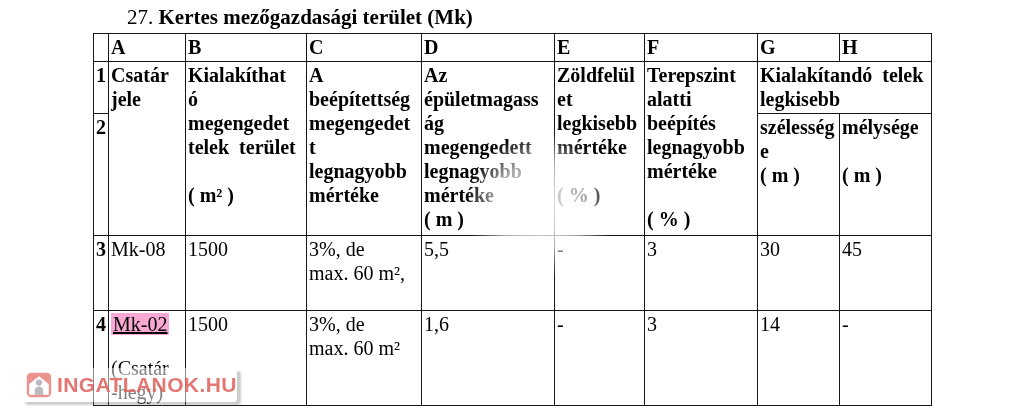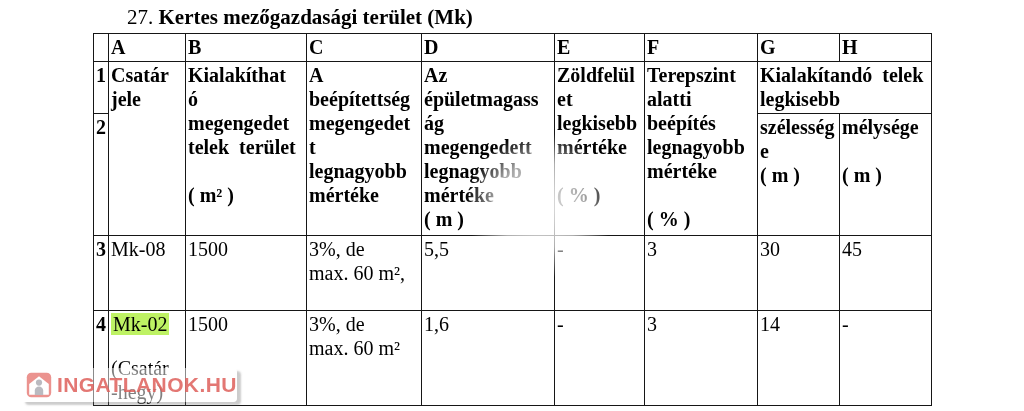--- a/index.html
+++ b/index.html
@@ -22,21 +22,21 @@
   }
   table.zoning td{
     border:1.6px solid #161616;
     vertical-align:top;
     padding:1px 3px 1px 2px;
     white-space:pre-wrap;
     overflow:hidden;
   }
   td.b{font-weight:bold;}
   td.letter{height:25px;}
-  .hl{background:#bef264;padding:0 2px;}
+  .hl{background:#f9a8d4;padding:0 2px;text-decoration:underline;}
   .note{white-space:pre-wrap;margin-top:20px;}
   
   .ghost{
     position:absolute;left:440px;top:108px;width:200px;height:195px;
     background:radial-gradient(closest-side,rgba(255,255,255,0.9) 0%,rgba(255,255,255,0.65) 45%,rgba(255,255,255,0) 75%);
     pointer-events:none;z-index:3;
   }
   
   .wm-badge{
     position:absolute;left:21px;top:368px;width:206px;height:28px;

